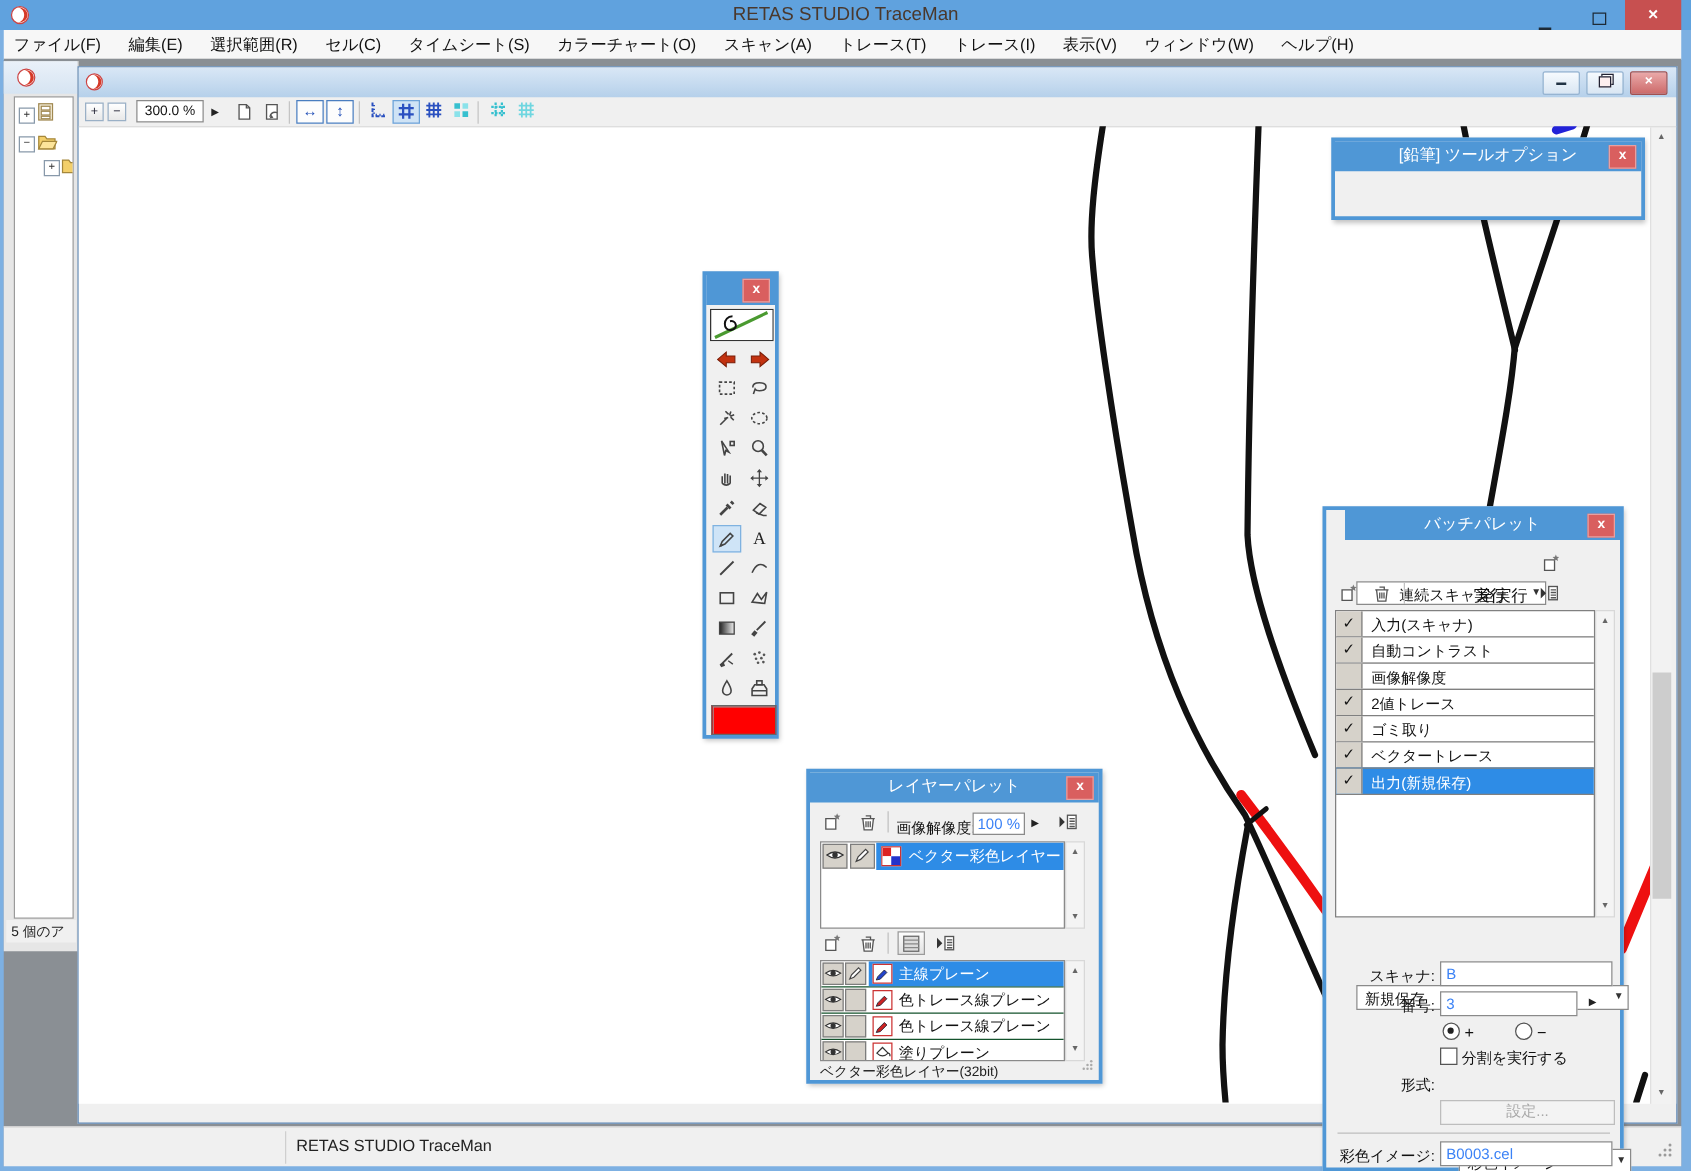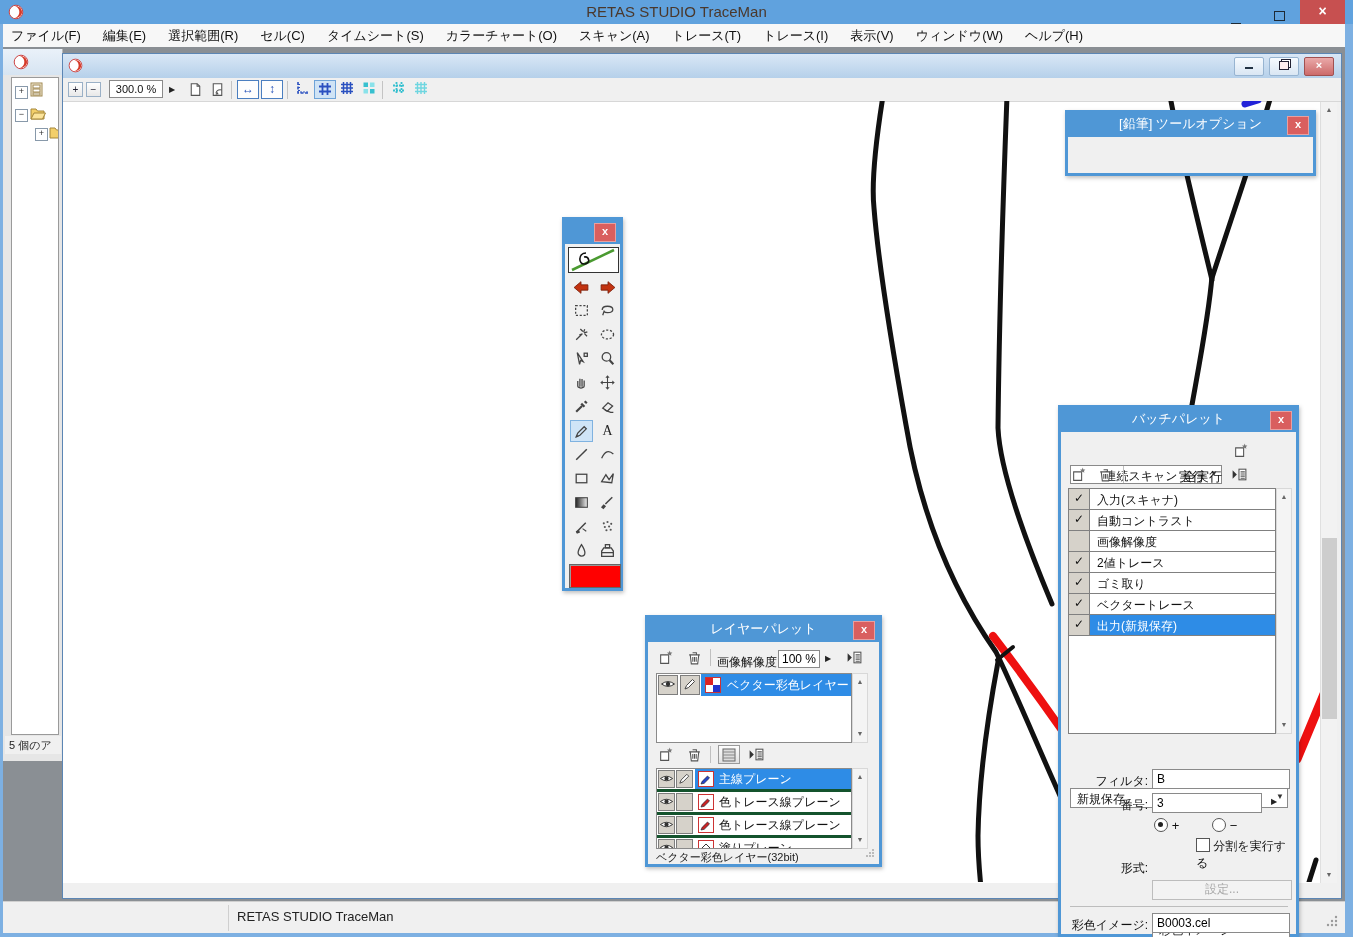--- a/index.html
+++ b/index.html
@@ -66,47 +66,47 @@
   
   .art{left:0;top:0;width:1353px;height:937px;pointer-events:none;
        clip-path:inset(101px 33px 55px 63px);}
 
   
   .pal{border:3px solid #4f97d6;background:#f0f0f0;box-sizing:border-box;box-shadow:1px 2px 4px rgba(0,0,0,.25);}
   .pal-title{height:24px;background:#4f97d6;position:relative;color:#fff;font-size:13px;text-align:center;line-height:22px;}
   .pal-close{position:absolute;top:3px;width:20px;height:17px;background:#d95f5f;border:1px solid #e8a0a0;
       color:#fff;font-size:11px;font-weight:bold;text-align:center;line-height:15px;}
   .mini-ic{width:17px;height:17px;display:inline-block;}
-  .fld{background:#fff;border:1px solid #8a8a8a;font-size:12px;color:#000000;box-sizing:border-box;padding:2px 4px;white-space:nowrap;overflow:hidden;}
+  .fld{background:#fff;border:1px solid #8a8a8a;font-size:12px;color:#3b82f6;box-sizing:border-box;padding:2px 4px;white-space:nowrap;overflow:hidden;}
   .combo{background:#fff;border:1px solid #8a8a8a;font-size:12px;color:#111;box-sizing:border-box;position:relative;padding:2px 16px 2px 6px;white-space:nowrap;}
   .cmb-arr{position:absolute;right:3px;top:3px;font-size:8px;color:#333;}
   .btn3d{background:linear-gradient(#fdfdfd,#e2e2e2);border:1px solid #9a9a9a;box-sizing:border-box;text-align:center;}
   .flat-btn{font-size:13px;color:#111;}
 
   
   .toolpal{left:562px;top:217px;width:61px;height:374px;}
   .tool{position:absolute;width:23px;height:22px;text-align:center;padding-top:2px;box-sizing:border-box;}
   .tool.sel{background:#cfe4f7;border:1px solid #7fb2e0;}
   .swatch{position:absolute;left:4px;top:344px;width:50px;height:22px;border:1px solid #666;box-shadow:inset 1px 1px 0 #999;}
   .st{fill:none;stroke:#444;stroke-width:1.2;}
 
   
   .layerpal{left:645px;top:615px;width:237px;height:252px;}
   .lp-list{position:absolute;background:#fff;border:1px solid #8a8a8a;box-sizing:border-box;overflow:hidden;}
   .lrow{position:relative;height:22px;}
   .cellbox{position:absolute;width:20px;height:20px;background:#d6d2ca;border:1px solid #7d7d7d;box-sizing:border-box;text-align:center;}
-  .prow{position:relative;height:20px;border-bottom:3px solid #14532d;}
+  .prow{position:relative;height:20px;border-bottom:1px solid #14532d;}
   .pcell{position:absolute;width:17px;height:18px;background:#d6d2ca;border:1px solid #7d7d7d;box-sizing:border-box;text-align:center;}
   .badge{position:absolute;width:16px;height:16px;background:#fff;border:1px solid #cc3333;box-sizing:border-box;}
   .rowname{position:absolute;font-size:12px;color:#111;top:2px;white-space:nowrap;}
   .selbg{position:absolute;top:0;bottom:0;background:#2e8ce6;}
   .palsb{position:absolute;width:16px;background:#f4f4f4;border:1px solid #d8d8d8;box-sizing:border-box;}
 
   
-  .batchpal{left:1058px;top:405px;width:241px;height:532px;}
+  .batchpal{left:1058px;top:405px;width:241px;height:532px;padding-left:15px;}
   .step{position:relative;height:20px;border:1px solid #808080;margin:-1px 0 0 -1px;width:calc(100% + 1px);box-sizing:content-box;background:#fff;}
   .step .chk{position:absolute;left:0;top:0;width:20px;height:20px;background:#d6d2ca;border-right:1px solid #808080;text-align:center;font-size:12px;font-weight:bold;color:#111;line-height:19px;}
   .step .sname{position:absolute;left:28px;top:3px;font-size:12px;color:#111;white-space:nowrap;}
   .step.sel{background:#2e8ce6;}
   .step.sel .sname{color:#fff;}
   .flabel{position:absolute;font-size:12px;color:#111;text-align:right;width:78px;}
   .radio{width:12px;height:12px;border:1px solid #555;border-radius:50%;background:#fff;display:inline-block;position:relative;vertical-align:-2px;}
   .radio.on:after{content:"";position:absolute;left:3px;top:3px;width:5px;height:5px;border-radius:50%;background:#222;}
   .chkbox{width:12px;height:12px;border:1px solid #555;background:#fff;display:inline-block;vertical-align:-2px;}
   .dis-btn{background:#f3f3f3;border:1px solid #bdbdbd;color:#a8a8a8;font-size:12px;text-align:center;line-height:16px;}
@@ -624,34 +624,34 @@
         </div>
       </div>
     <div class="palsb" style="left:215px;top:80px;height:246px;">
       <div class="sb-arr" style="top:0;left:-1px;">▲</div>
       <div class="sb-arr" style="bottom:0;left:-1px;">▼</div>
     </div>
 
     <div class="abs combo" style="left:9px;top:337px;width:218px;height:20px;">
       <span>新規保存</span><span class="cmb-arr">▼</span>
     </div>
-    <span class="flabel" style="left:9px;top:365px;">フィルタ:</span>
+    <span class="flabel" style="left:9px;top:365px;">スキャナ:</span>
     <div class="abs fld" style="left:91px;top:361px;width:138px;height:20px;">B</div>
     <span class="flabel" style="left:9px;top:389px;">番号:</span>
     <div class="abs fld" style="left:91px;top:385px;width:110px;height:20px;">3</div>
     <span class="abs tri" style="left:210px;top:389px;">▶</span>
     <div class="abs" style="left:93px;top:410px;font-size:13px;color:#111;">
       <span class="radio on"></span>
       <span>+</span>
     </div>
     <div class="abs" style="left:151px;top:410px;font-size:13px;color:#111;">
       <span class="radio"></span>
       <span>−</span>
     </div>
-    <div class="abs" style="left:91px;top:430px;font-size:12px;color:#111;margin-left:44px;">
+    <div class="abs" style="left:91px;top:430px;font-size:12px;color:#111;">
       <span class="chkbox"></span>
       <span>分割を実行する</span>
     </div>
     <span class="flabel" style="left:9px;top:452px;">形式:</span>
     <div class="abs combo" style="left:91px;top:448px;width:138px;height:19px;">
       <span>彩色イメージ</span><span class="cmb-arr">▼</span>
     </div>
     <div class="abs dis-btn" style="left:91px;top:472px;width:138px;height:18px;">設定...</div>
     <div class="abs" style="left:9px;top:498px;width:218px;height:1px;background:#bdbdbd;"></div>
     <span class="flabel" style="left:9px;top:509px;">彩色イメージ:</span>

